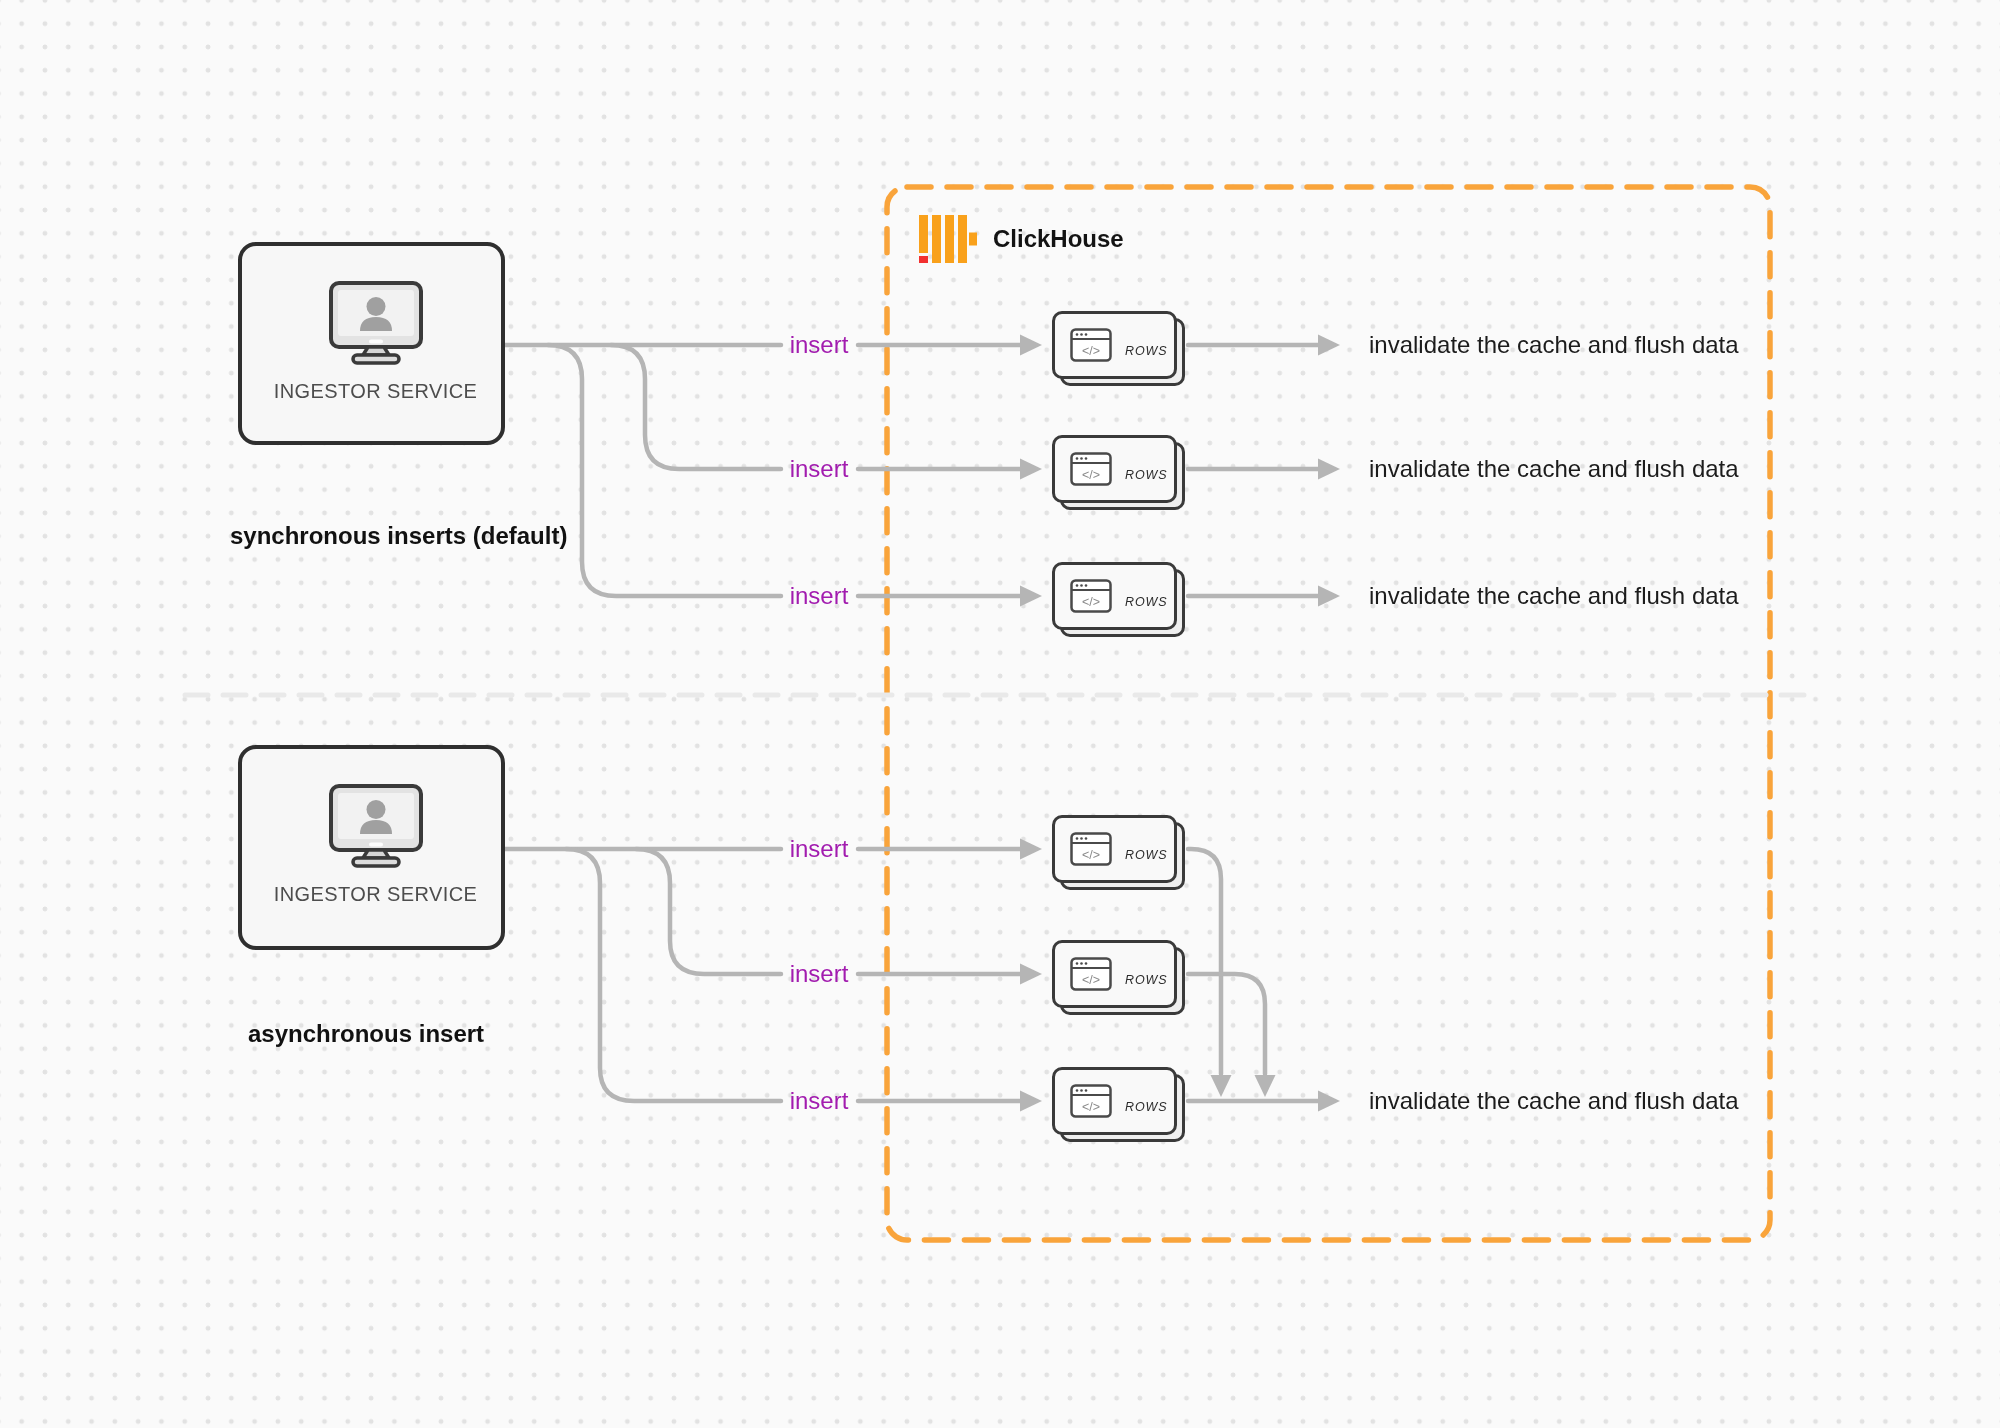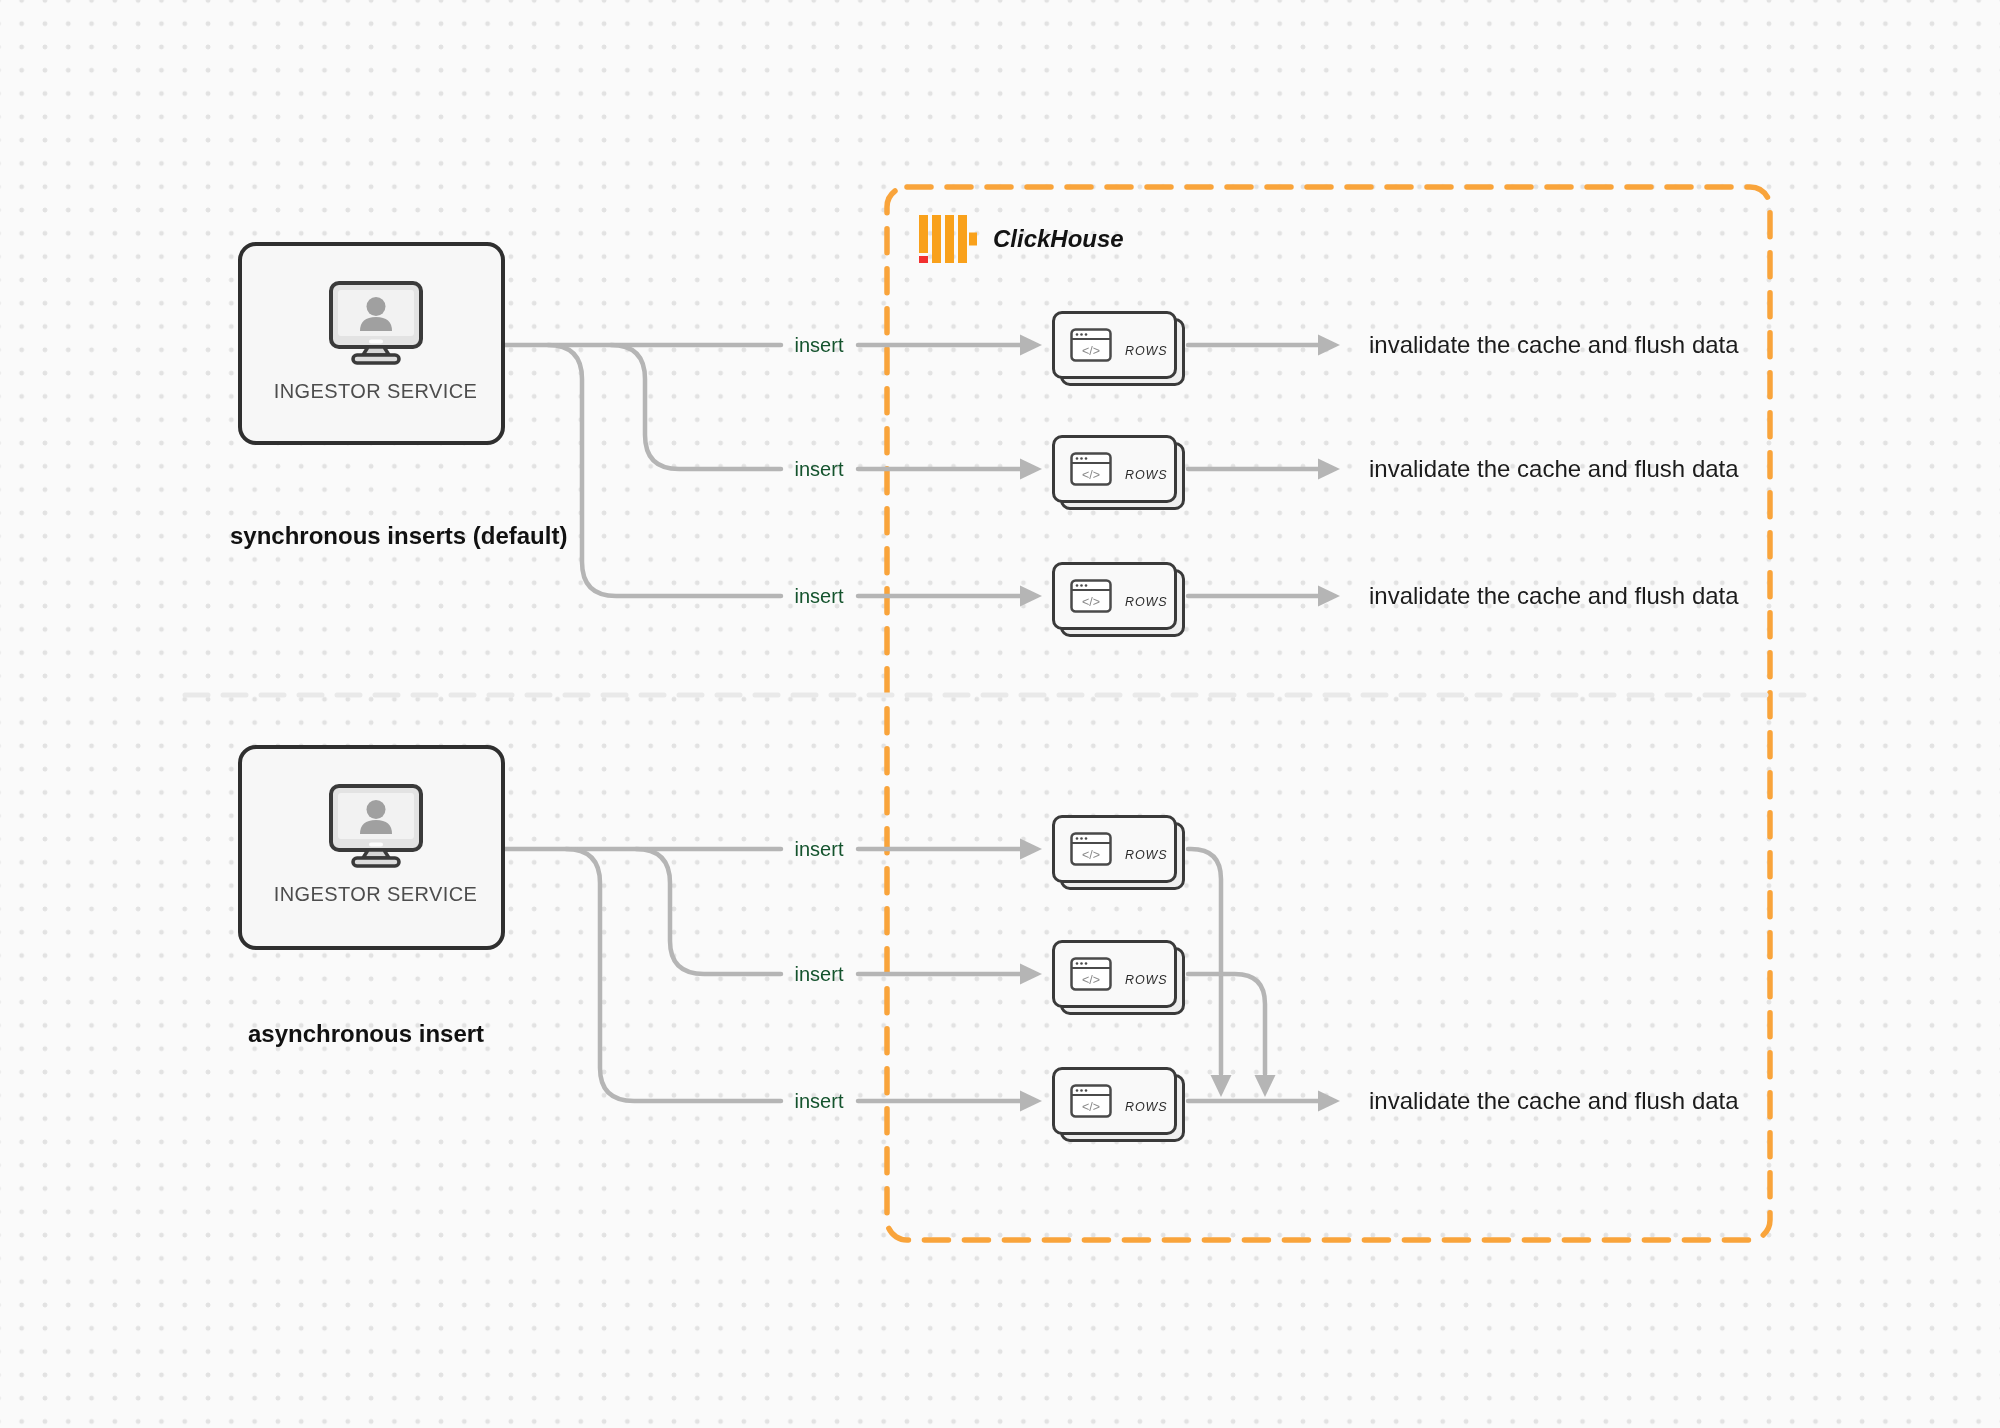--- a/index.html
+++ b/index.html
@@ -52,21 +52,21 @@
   .rows-card .card-front{
     position:absolute; left:0; top:0; width:125px; height:68px;
     background:var(--card-fill); border:3px solid var(--card-border); border-radius:10px;
     display:flex; align-items:center; padding-left:15px; gap:13px;
   }
   .rows-label{
     font-size:12.5px; font-style:italic; font-weight:500; letter-spacing:0.9px; color:#2C2C2C;margin-top:12px;
   }
 
   .insert-label{
-    z-index:2; width:90px; text-align:center; font-size:20px; color:#14532d;
+    z-index:2; width:90px; text-align:center; font-size:24px; color:#a21caf;
     line-height:30px; white-space:nowrap;
   }
   .result-label{
     z-index:2; font-size:24px; color:var(--text-dark); line-height:30px; white-space:nowrap;margin-left:12px;
   }
 </style>
 </head>
 <body>
 
 <svg id="connectors" width="2000" height="1428" viewBox="0 0 2000 1428">
@@ -106,21 +106,21 @@
 
   <path class="wire" d="M 1188 849 H 1191 Q 1221 849 1221 879 V 1074"></path>
   <polygon class="arrowhead" points="1221,1097 1210.5,1075 1231.5,1075"></polygon>
   <path class="wire" d="M 1188 974 H 1235 Q 1265 974 1265 1004 V 1074"></path>
   <polygon class="arrowhead" points="1265,1097 1254.5,1075 1275.5,1075"></polygon>
 
   <path class="wire" d="M 1188 1101 H 1319"></path>
   <polygon class="arrowhead" points="1340,1101 1318,1090.5 1318,1111.5"></polygon>
 </svg>
 
-<div class="abs ch-logo-wrap" style="left:919px; top:215px;font-style:italic;">
+<div class="abs ch-logo-wrap" style="left:919px; top:215px;">
   <svg width="58" height="48" viewBox="0 0 58 48">
     <rect x="0" y="0" width="9" height="38" fill="var(--logo-bar-yellow)"></rect>
     <rect x="0" y="41" width="9" height="7" fill="var(--logo-red)"></rect>
     <rect x="13" y="0" width="9" height="48" fill="var(--logo-bar-yellow)"></rect>
     <rect x="26" y="0" width="9" height="48" fill="var(--logo-bar-yellow)"></rect>
     <rect x="39" y="0" width="9" height="48" fill="var(--logo-bar-yellow)"></rect>
     <rect x="50" y="17.5" width="8" height="13" fill="var(--logo-bar-yellow)"></rect>
   </svg>
   <span class="ch-label">ClickHouse</span>
 </div>

